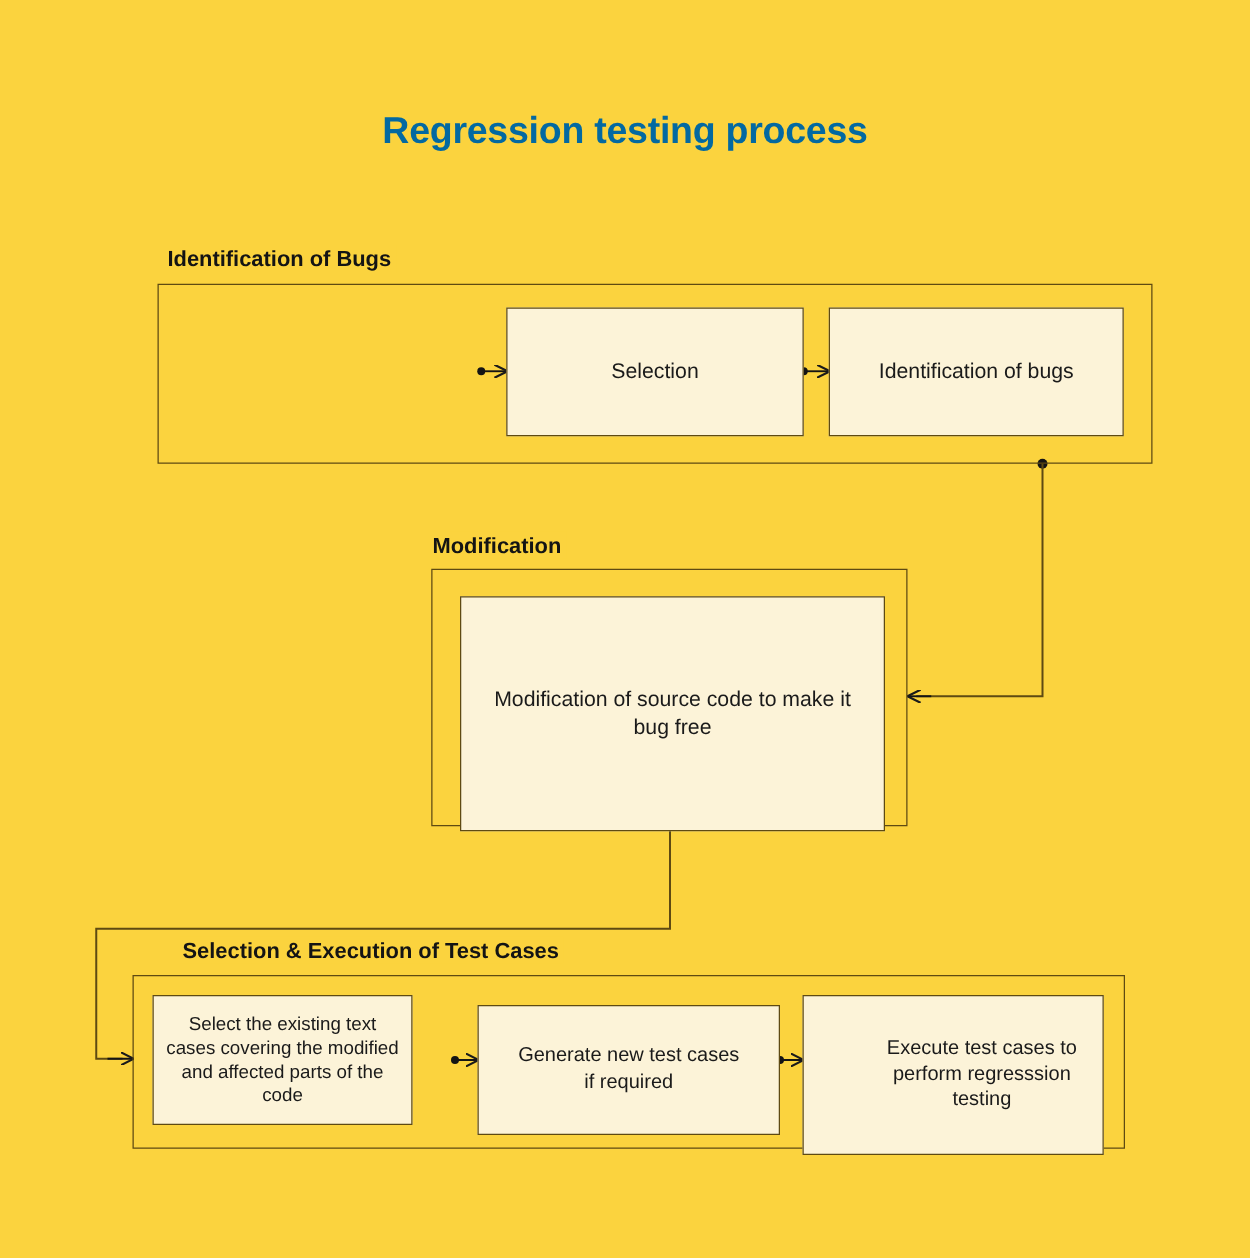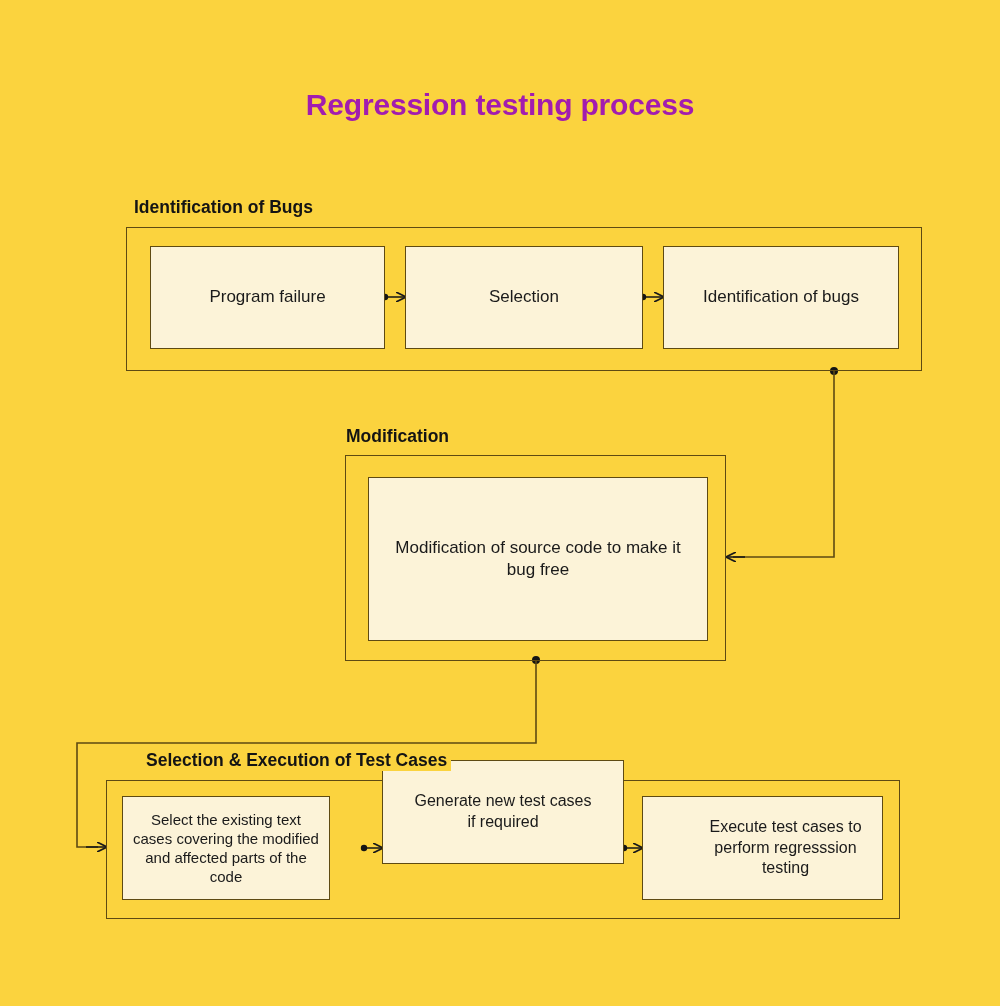--- a/index.html
+++ b/index.html
@@ -28,21 +28,21 @@
     pointer-events: none;
   }
   .diagram-title {
     position: absolute;
     left: 0;
     top: 88px;
     width: 1000px;
     text-align: center;
     font-size: 30px;
     font-weight: bold;
-    color: #a21caf;
+    color: #0369a1;
     letter-spacing: -0.2px;
   }
   .group {
     position: absolute;
     border: 1.6px solid #5E4A12;
     background: transparent;
     box-sizing: border-box;
   }
   .group-label {
     position: absolute;
@@ -119,47 +119,44 @@
 
     <g>
       <circle cx="624" cy="848" r="3.2" fill="#141414"></circle>
       <line x1="624" y1="848" x2="642" y2="848" stroke="#141414" stroke-width="1.5" marker-end="url(#arrow)"></line>
     </g>
   </svg>
 
   <div class="group" style="left:126px; top:227px; width:796px; height:144px;"></div>
   <div class="group-label" style="left:132px; top:196px;">Identification of Bugs</div>
 
-  <div class="node" style="left:150px; top:246px; width:235px; height:103px;">
-    <span class="node-text t17">Program failure</span>
-  </div>
 
   <div class="node" style="left:405px; top:246px; width:238px; height:103px;">
     <span class="node-text t17">Selection</span>
   </div>
 
   <div class="node" style="left:663px; top:246px; width:236px; height:103px;">
     <span class="node-text t17" style="max-width:170px;">Identification of bugs</span>
   </div>
 
   <div class="group" style="left:345px; top:455px; width:381px; height:206px;"></div>
   <div class="group-label" style="left:344px; top:425px;text-align:right;">Modification</div>
 
-  <div class="node" style="left:368px; top:477px; width:340px; height:164px;">
+  <div class="node" style="left:368px; top:477px; width:340px; height:188px;">
     <span class="node-text t17" style="max-width:300px;">Modification of source code to make it bug free</span>
   </div>
 
   <div class="group" style="left:106px; top:780px; width:794px; height:139px;"></div>
   <div class="group-label" style="left:104px; top:749px;margin-left:40px;">Selection &amp; Execution of Test Cases</div>
 
   <div class="node" style="left:122px; top:796px; width:208px; height:104px;">
     <span class="node-text t15" style="max-width:215px;">Select the existing text cases covering the modified and affected parts of the code</span>
   </div>
 
-  <div class="node" style="left:382px; top:760px; width:242px; height:104px;">
+  <div class="node" style="left:382px; top:804px; width:242px; height:104px;">
     <span class="node-text t16" style="max-width:180px;">Generate new test cases if required</span>
   </div>
 
-  <div class="node" style="left:642px; top:796px; width:241px; height:104px;padding-left:46px;">
+  <div class="node" style="left:642px; top:796px; width:241px; height:128px;padding-left:46px;">
     <span class="node-text t16" style="max-width:200px;">Execute test cases to perform regresssion testing</span>
   </div>
 
 </div>
 
 </body></html>

